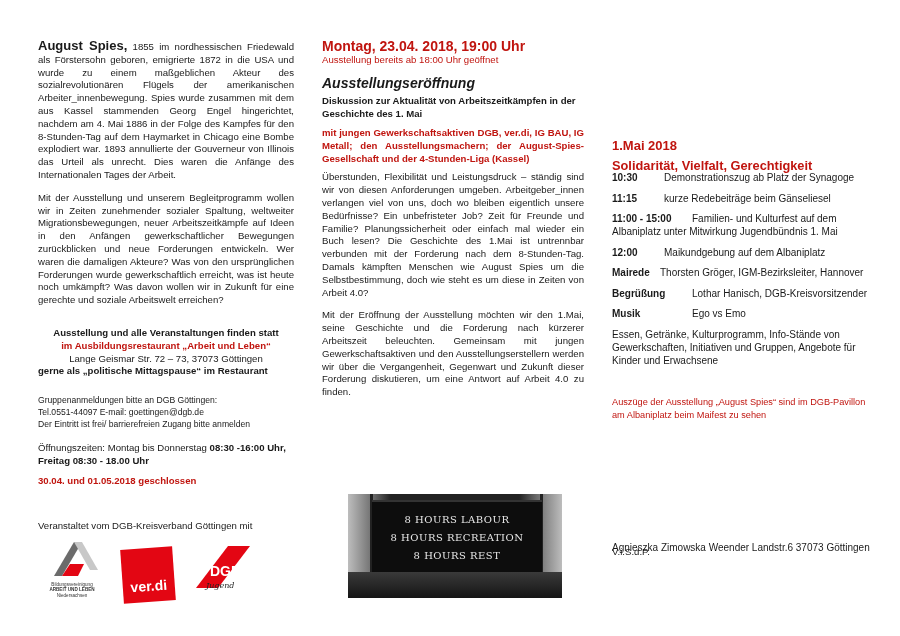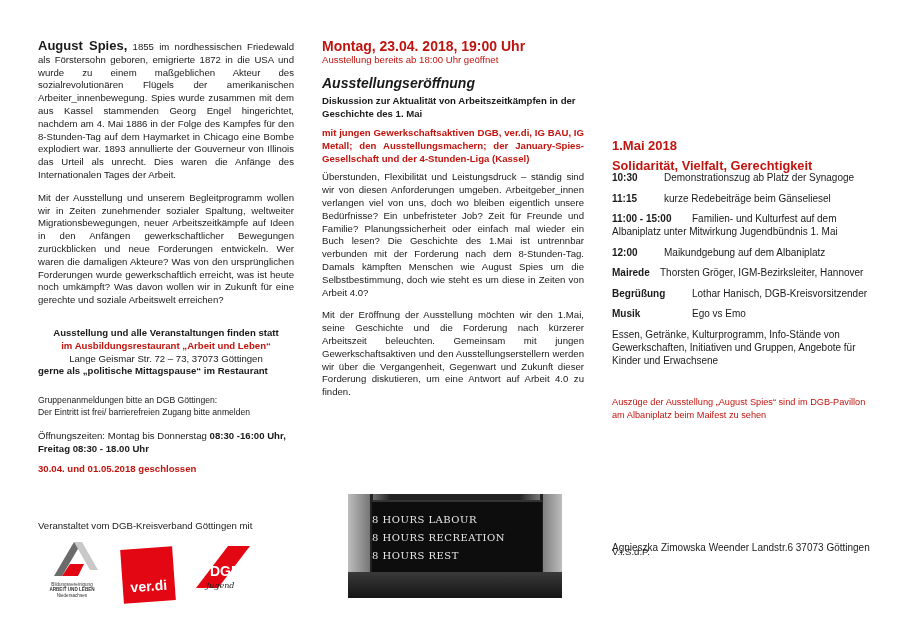--- a/index.html
+++ b/index.html
@@ -33,21 +33,21 @@
     .open-note { margin-top: 1px; color: #c0150f; }
     .opening-label { margin-top: 10px; font-weight: bold; font-size: 14px; font-style: italic; }
     .big-title { margin-top: 6px; font-size: 14.5px; line-height: 17px; font-weight: bold; }
     .disc { margin-top: 6px; font-weight: bold; }
     .with { margin-top: 6px; font-weight: bold; color: #c0150f; }
     .body1 { margin-top: 6px; }
     .body2 { margin-top: 10px; }
     .photo { position: absolute; top: 494px; left: 348px; width: 214px; height: 104px; background: #1a1a1a; overflow: hidden; }
     .photo .banner { position: absolute; left: 24px; top: 6px; width: 170px; height: 74px; background: #0d0d0d; border-top: 2px solid #333; }
     .photo .pole { position: absolute; top: 0; width: 3px; height: 104px; background: #222; }
-    .photo .line { position: absolute; left: 0; width: 170px; text-align: left; color: #e8e8e8; font-family: "DejaVu Serif", serif; font-size: 10px; letter-spacing: 0.5px; }
+    .photo .line { position: absolute; left: 0; width: 170px; text-align: center; color: #e8e8e8; font-family: "DejaVu Serif", serif; font-size: 10px; letter-spacing: 0.5px; }
     .photo .ground { position: absolute; left: 0; bottom: 0; width: 214px; height: 26px; background: linear-gradient(#3a3a3a, #151515); }
     .photo .sky { position: absolute; left: 0; top: 0; width: 214px; height: 104px; background: linear-gradient(90deg, #bdbdbd 0%, #6a6a6a 12%, #222 20%, #222 80%, #6a6a6a 88%, #bdbdbd 100%); }
 
     
     .may-head { position: absolute; top: 138px; left: 612px; font-size: 13px; font-weight: bold; color: #c0150f; }
     .may-sub { position: absolute; top: 158px; left: 612px; font-size: 12.8px; font-weight: bold; color: #c0150f; }
     .sched { position: absolute; top: 172px; left: 612px; width: 262px; font-size: 10px; line-height: 12.8px; }
     .srow { margin-bottom: 7.8px; }
     .srow .t { font-weight: bold; display: inline-block; }
     .w2 { width: 52px; }
@@ -69,20 +69,21 @@
 
   <div class="venue">
     <p class="b">Ausstellung und alle Veranstaltungen finden statt</p>
     <p class="b red">im Ausbildungsrestaurant „Arbeit und Leben“</p>
     <p>Lange Geismar Str. 72 – 73, 37073 Göttingen</p>
     <p class="b last">gerne als „politische Mittagspause“ im Restaurant</p>
   </div>
 
   <div class="contact">
     <p>Gruppenanmeldungen bitte an DGB Göttingen:</p>
+    <p>Tel.0551-44097 E-mail: goettingen@dgb.de</p>
     <p>Der Eintritt ist frei/ barrierefreien Zugang bitte anmelden</p>
   </div>
 
   <div class="hours">
     <p><span>Öffnungszeiten: Montag bis Donnerstag </span><span class="b">08:30 -16:00 Uhr,</span></p>
     <p class="b">Freitag 08:30 - 18.00 Uhr</p>
     <p class="b red closed">30.04. und 01.05.2018 geschlossen</p>
   </div>
 </div>
 
@@ -111,21 +112,21 @@
       <text x="14" y="44" font-family="DejaVu Serif, serif" font-style="italic" font-size="8" fill="#222">Jugend</text>
     </svg>
   </div>
 </div>
 
 <div class="col col-mid">
   <p class="date-head">Montag, 23.04. 2018, 19:00 Uhr</p>
   <p class="open-note">Ausstellung bereits ab 18:00 Uhr geöffnet</p>
   <p class="opening-label">Ausstellungseröffnung</p>
   <p class="disc">Diskussion zur Aktualität von Arbeitszeitkämpfen in der Geschichte des 1. Mai</p>
-  <p class="with just">mit jungen Gewerkschaftsaktiven DGB, ver.di, IG BAU, IG Metall; den Ausstellungsmachern; der January-Spies-Gesellschaft und der 4-Stunden-Liga (Kassel)</p>
+  <p class="with just">mit jungen Gewerkschaftsaktiven DGB, ver.di, IG BAU, IG Metall; den Ausstellungsmachern; der August-Spies-Gesellschaft und der 4-Stunden-Liga (Kassel)</p>
   <p class="body1 just">Überstunden, Flexibilität und Leistungsdruck – ständig sind wir von diesen Anforderungen umgeben. Arbeitgeber_innen verlangen viel von uns, doch wo bleiben eigentlich unsere Bedürfnisse? Ein unbefristeter Job? Zeit für Freunde und Familie? Planungssicherheit oder einfach mal wieder ein Buch lesen? Die Geschichte des 1.Mai ist untrennbar verbunden mit der Forderung nach dem 8-Stunden-Tag. Damals kämpften Menschen wie August Spies um die Selbstbestimmung, doch wie steht es um diese in Zeiten von Arbeit 4.0?</p>
   <p class="body2 just">Mit der Eröffnung der Ausstellung möchten wir den 1.Mai, seine Geschichte und die Forderung nach kürzerer Arbeitszeit beleuchten. Gemeinsam mit jungen Gewerkschaftsaktiven und den Ausstellungserstellern werden wir über die Vergangenheit, Gegenwart und Zukunft dieser Forderung diskutieren, um eine Antwort auf Arbeit 4.0 zu finden.</p>
 </div>
 
 <div class="photo">
   <div class="sky"></div>
   <div class="pole" style="left:22px"></div>
   <div class="pole" style="left:192px"></div>
   <div class="banner">
     <div class="line" style="top:12px">8 HOURS LABOUR</div>

